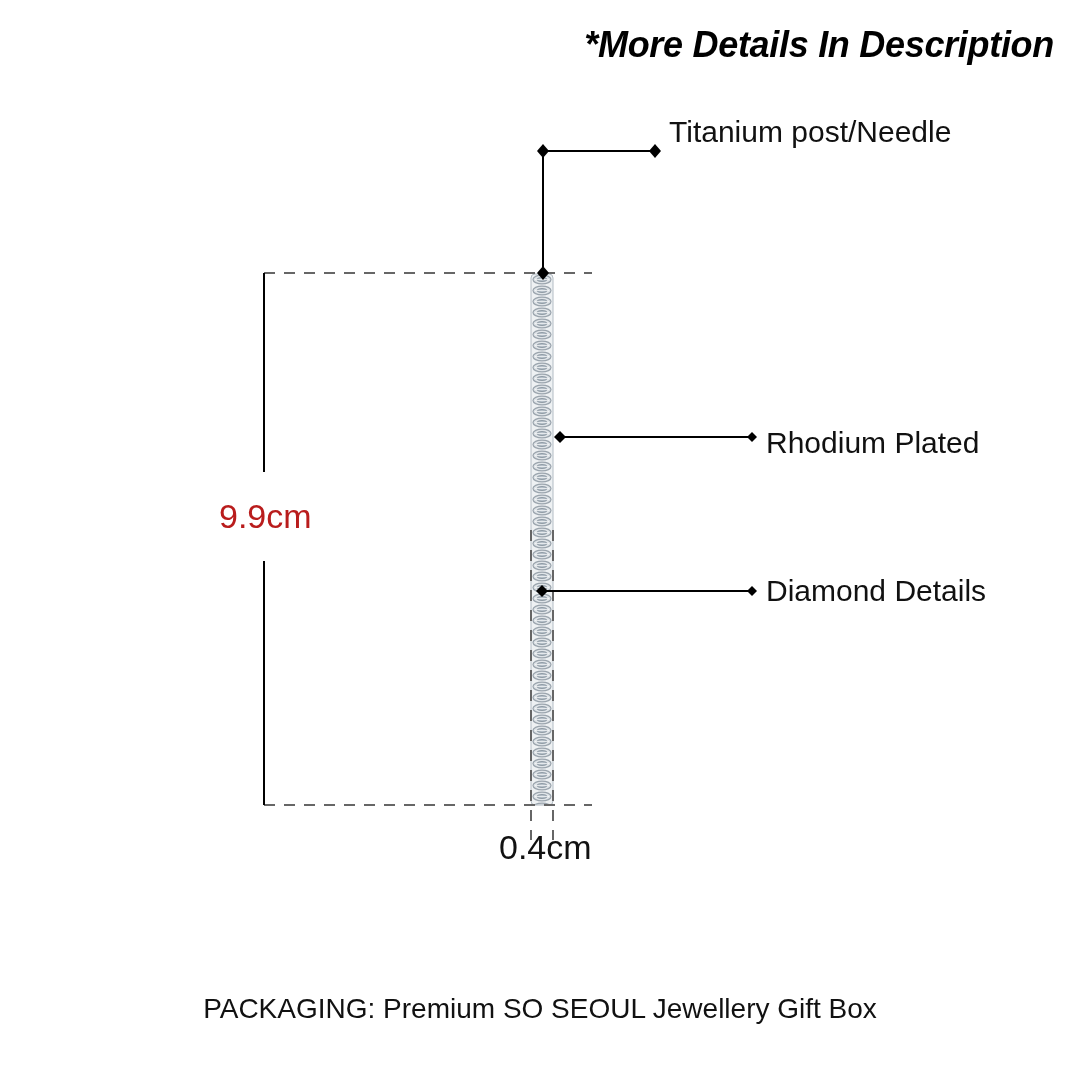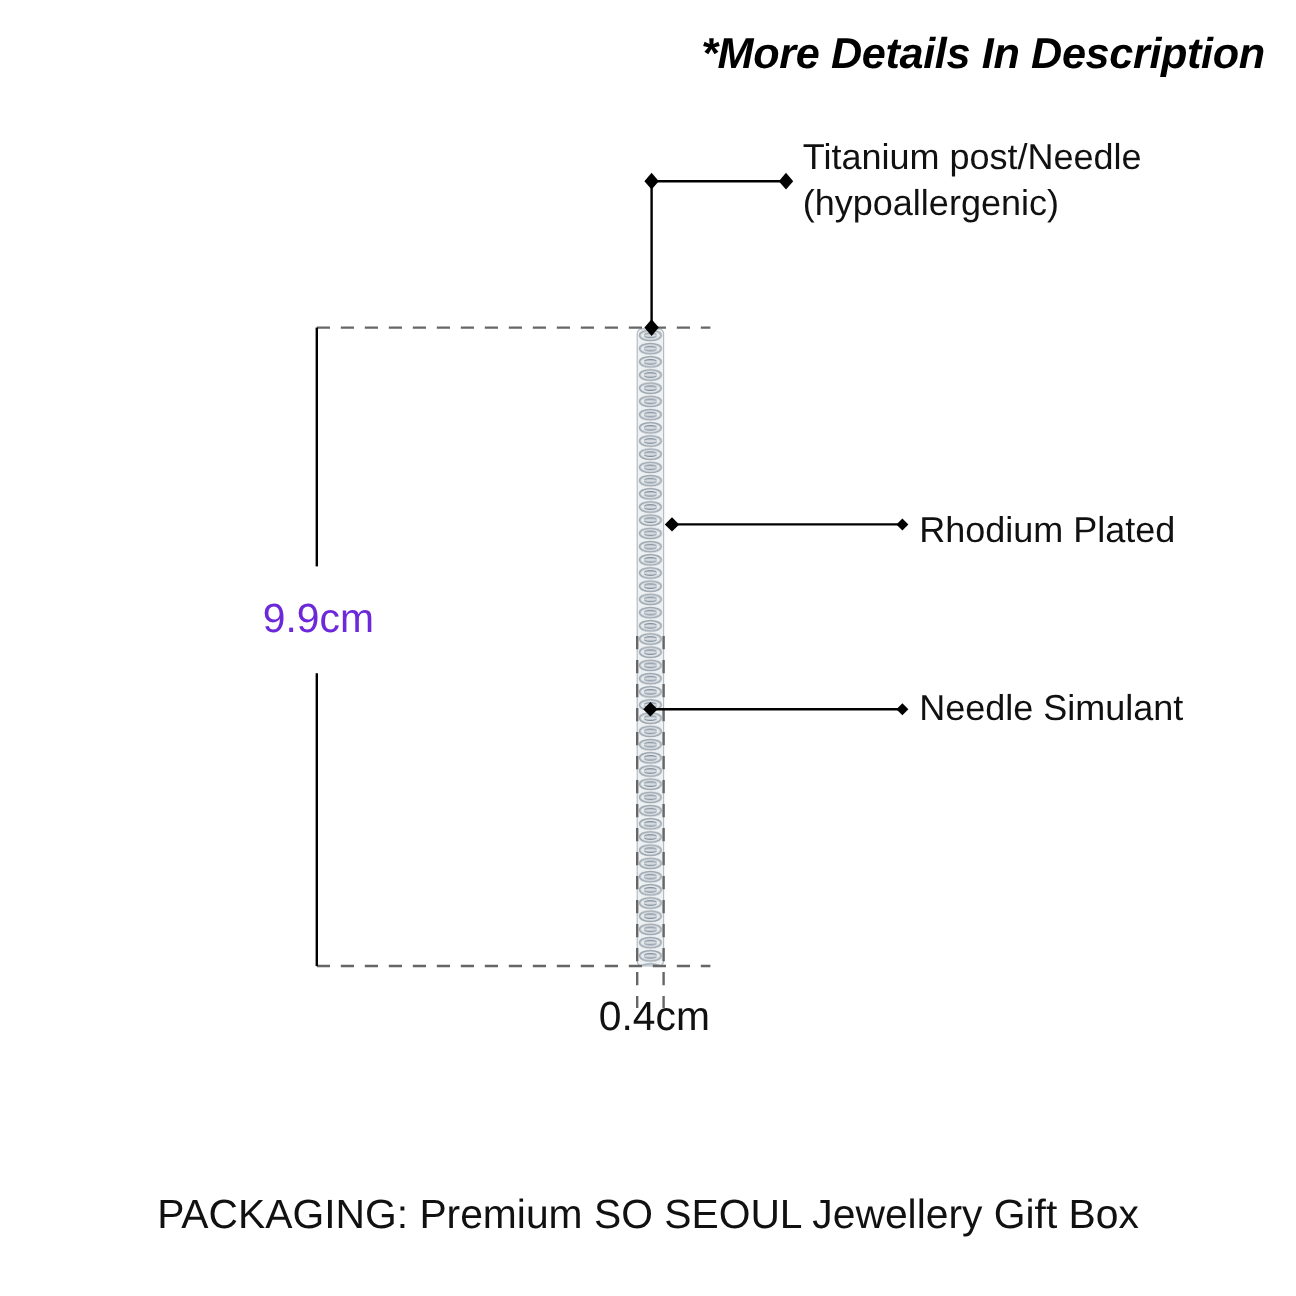--- a/index.html
+++ b/index.html
@@ -14,30 +14,30 @@
       white-space: nowrap;
     }
 
     svg.diagram { position: absolute; left: 0; top: 0; width: 1080px; height: 1080px; }
 
     .label {
       position: absolute;
       font-family: "Liberation Sans", "DejaVu Sans", sans-serif;
       font-size: 30px; color: #111; white-space: nowrap; line-height: 1.27;
     }
-    .label-titanium { left: 669px; top: 113px; }
+    .label-titanium { left: 669px; top: 113px; text-align: right; }
     .label-rhodium { left: 766px; top: 424px; }
     .label-diamond { left: 766px; top: 572px; }
 
-    .dim-height { position: absolute; left: 219px; top: 497px; font-family: "Liberation Sans", sans-serif; font-size: 34px; color: #6d28d9; }
+    .dim-height { position: absolute; left: 219px; top: 497px; font-family: "Liberation Sans", sans-serif; font-size: 34px; color: #b91c1c; }
     .dim-width { position: absolute; left: 499px; top: 828px; font-family: "Liberation Sans", sans-serif; font-size: 34px; color: #111; }
 
     .packaging {
       position: absolute; left: 0; width: 1080px; top: 993px; text-align: center;
-      font-family: "Liberation Sans", sans-serif; font-size: 34px; color: #111;
+      font-family: "Liberation Sans", sans-serif; font-size: 28px; color: #111;
       white-space: nowrap;
     }
   </style>
 </head>
 <body>
 
 <div class="note">*More Details In Description</div>
 
 <svg class="diagram" viewBox="0 0 1080 1080" xmlns="http://www.w3.org/2000/svg">
   <defs>
@@ -79,21 +79,20 @@
 
   <g>
     <line x1="542" y1="591" x2="752" y2="591" stroke="#000" stroke-width="2"></line>
     <polygon points="542,585 548,591 542,597 536,591" fill="#000"></polygon>
     <polygon points="752,586 757,591 752,596 747,591" fill="#000"></polygon>
   </g>
 </svg>
 
 <div class="label label-titanium">
   <div>Titanium post/Needle</div>
-  <div>(hypoallergenic)</div>
 </div>
 <div class="label label-rhodium">Rhodium Plated</div>
-<div class="label label-diamond">Needle Simulant</div>
+<div class="label label-diamond">Diamond Details</div>
 
 <div class="dim-height">9.9cm</div>
 <div class="dim-width">0.4cm</div>
 
 <div class="packaging">PACKAGING: Premium SO SEOUL Jewellery Gift Box</div>
 
 </body></html>

